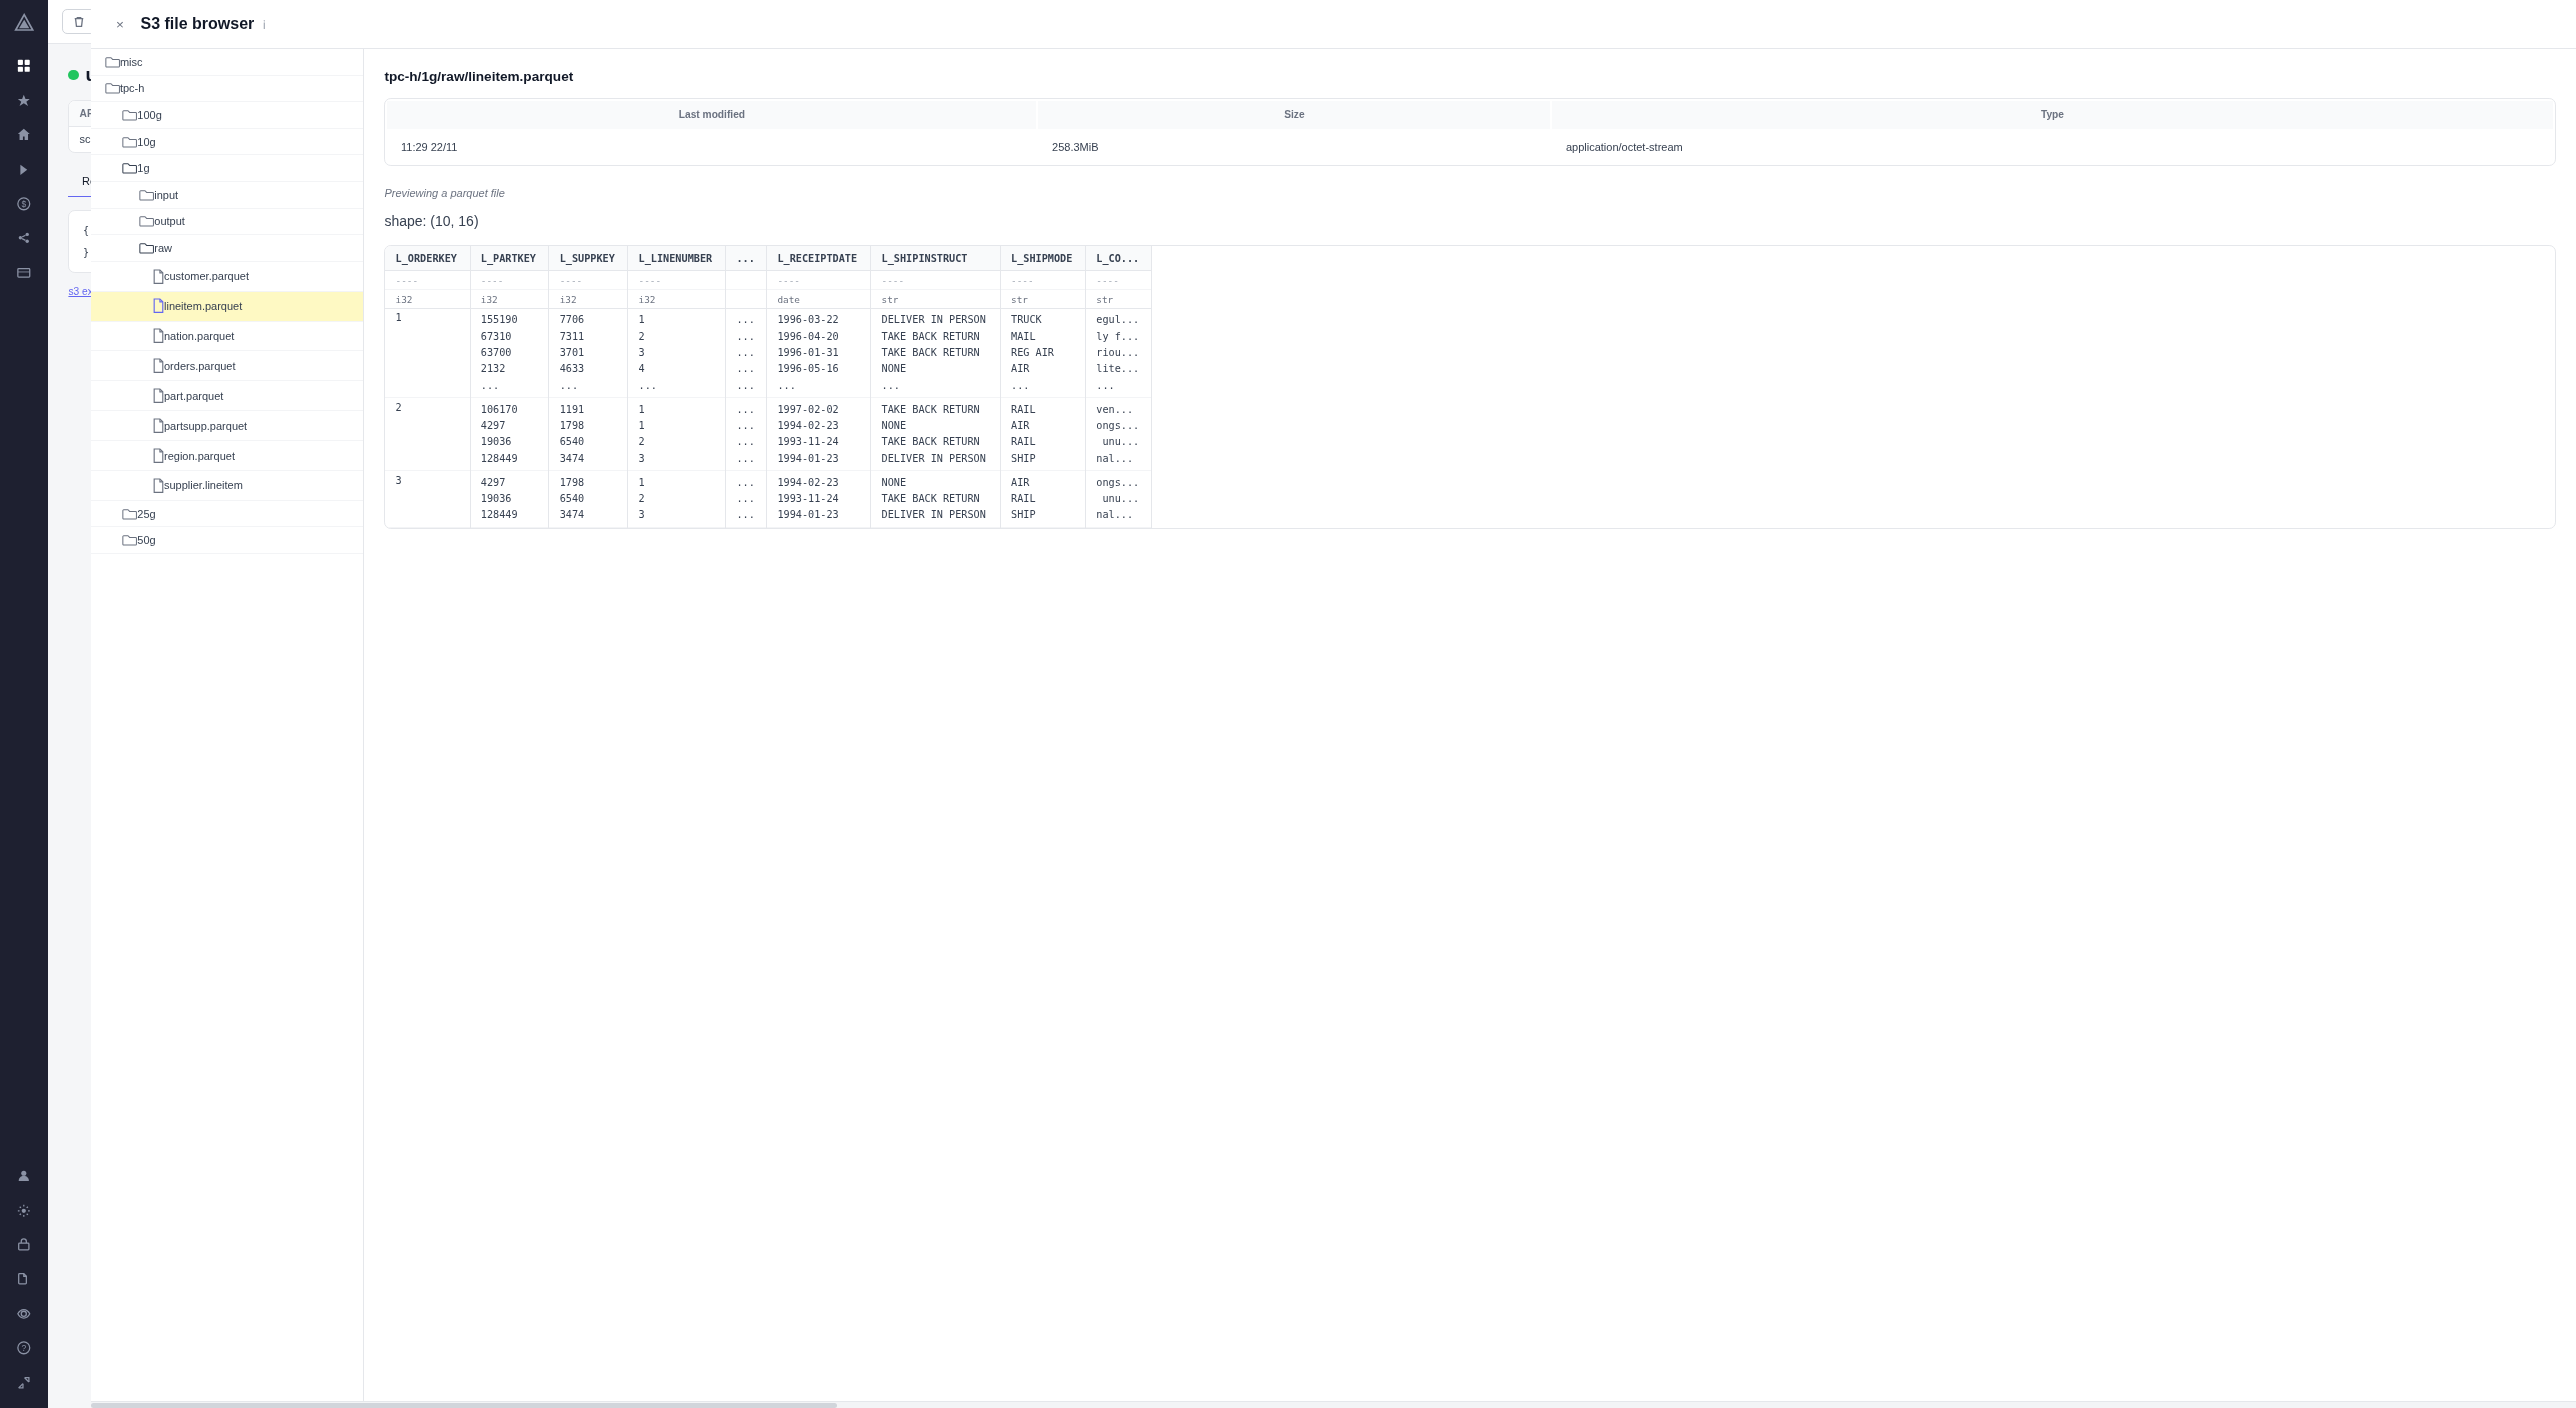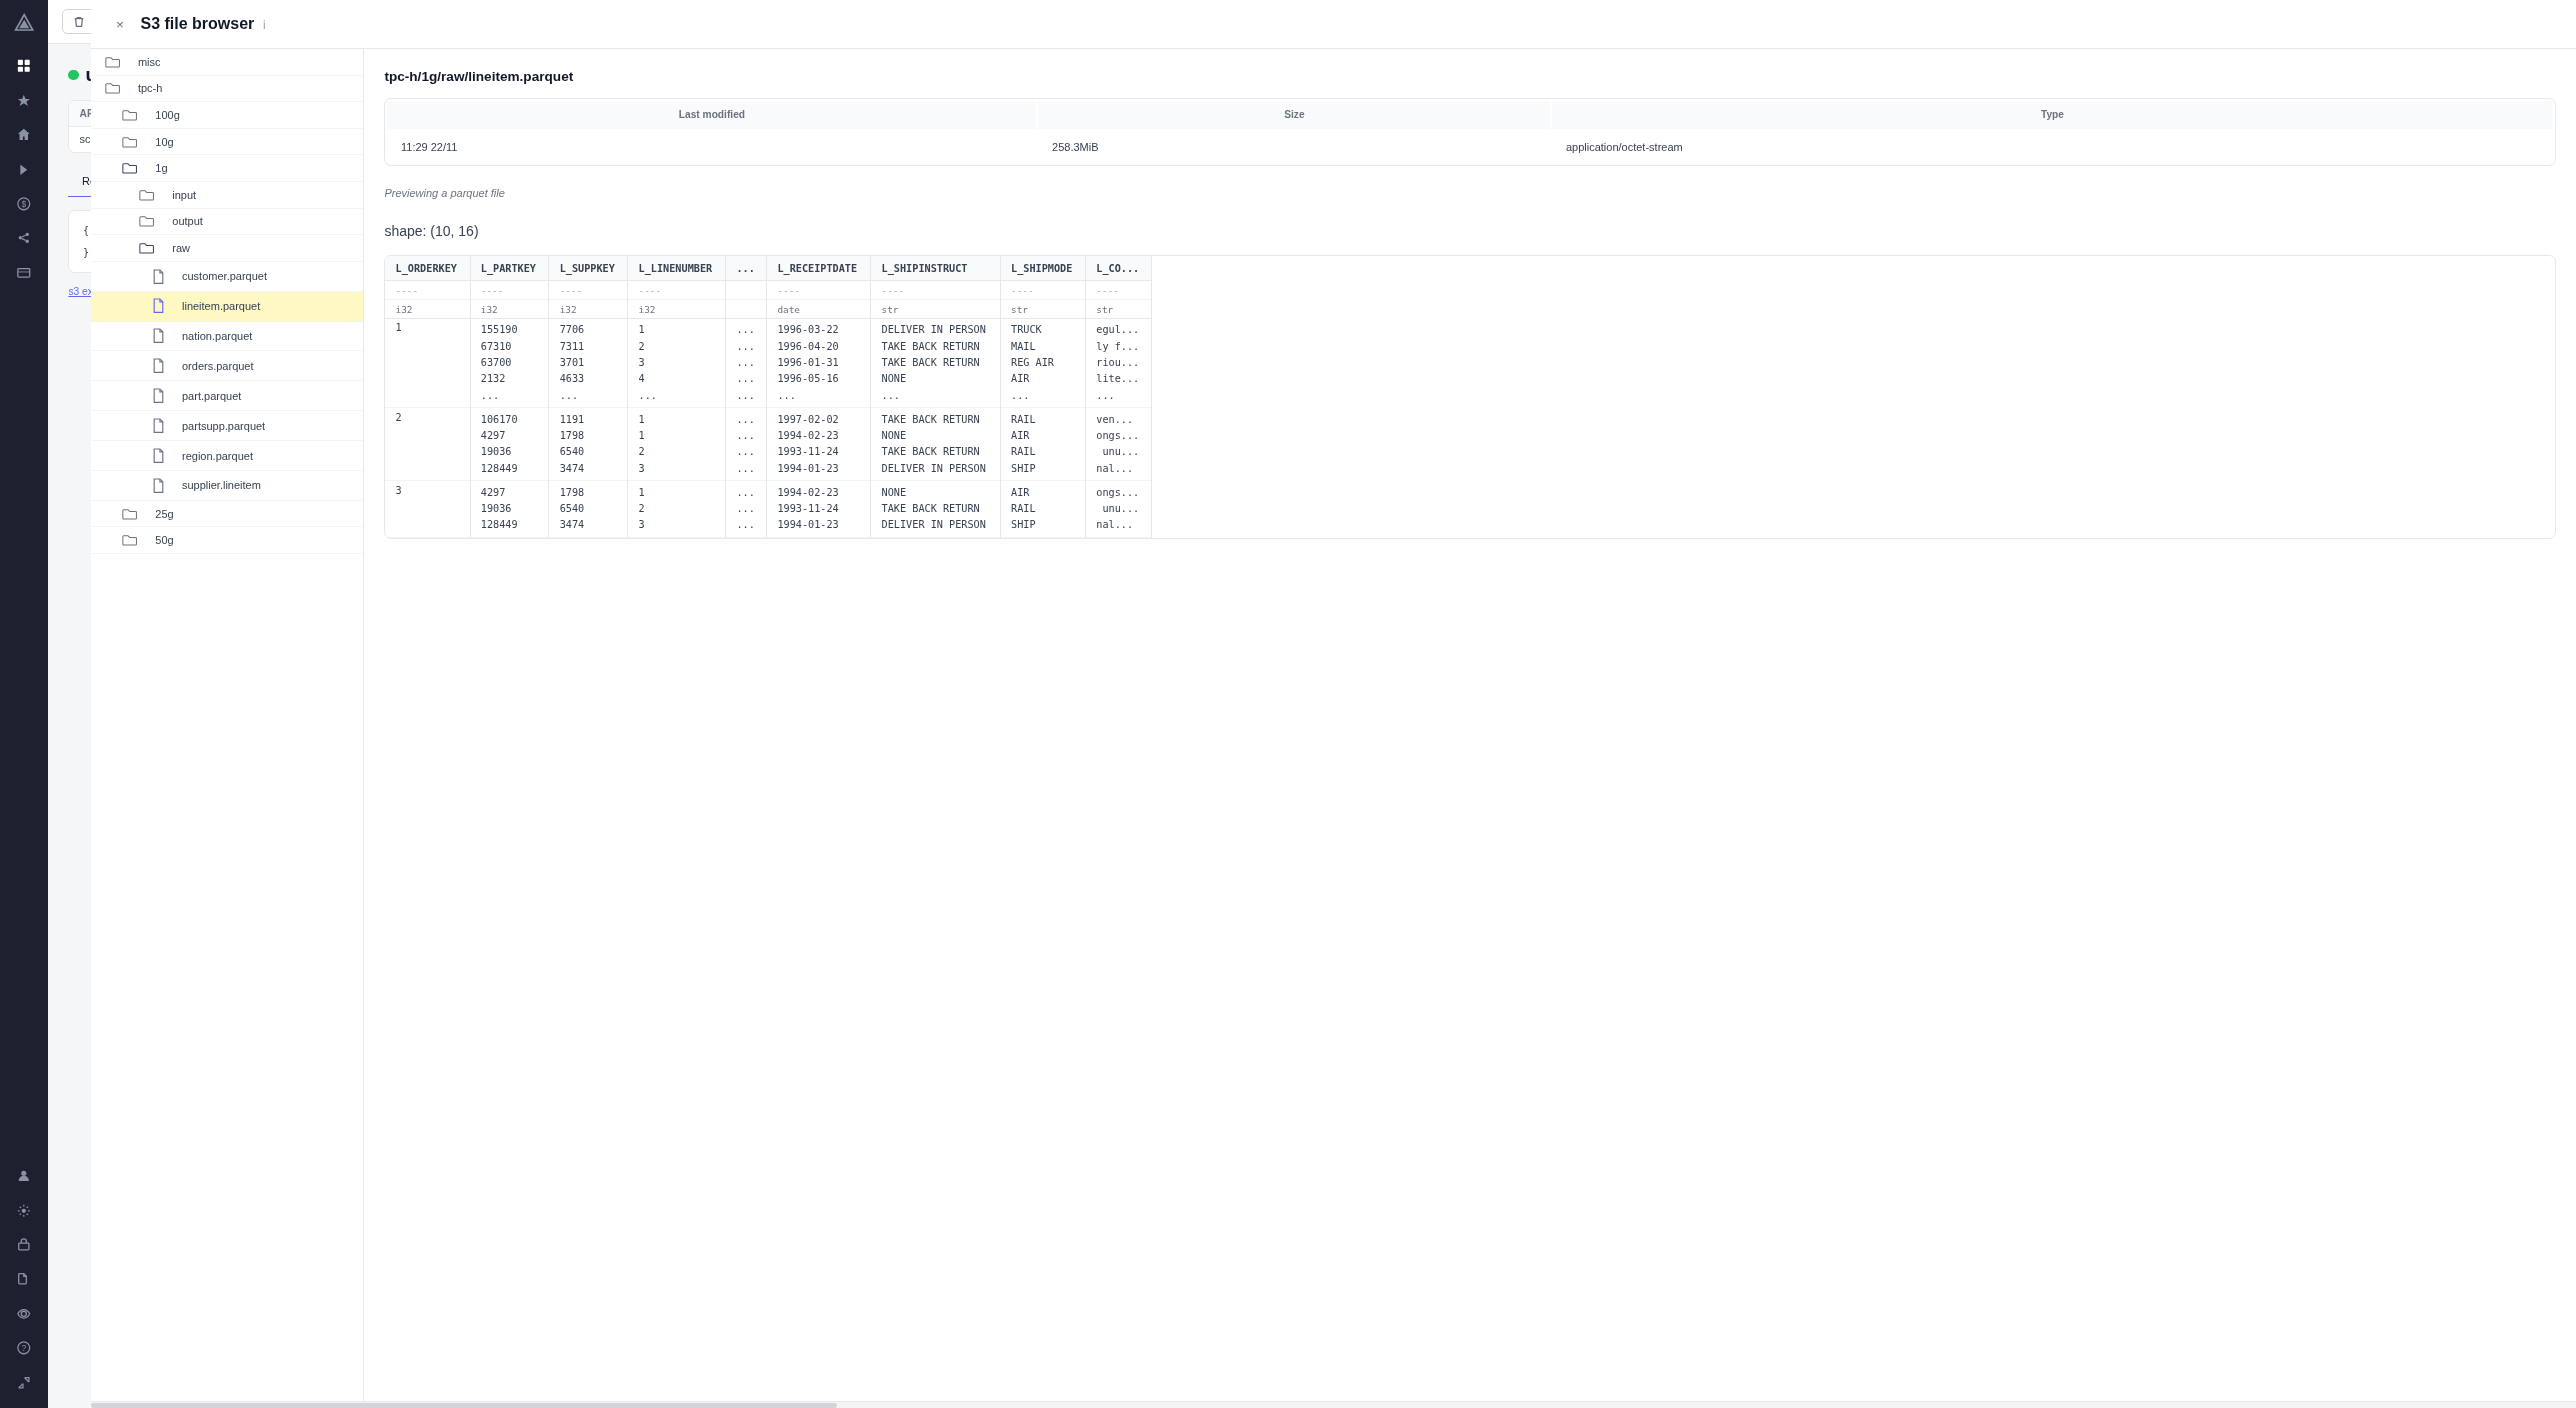--- a/index.html
+++ b/index.html
@@ -198,21 +198,21 @@
       width: 273px;
       border-right: 0.9px solid #e5e7eb;
       overflow-y: auto;
       flex-shrink: 0;
       background: #fff;
     }
 
     .tree-item {
       display: flex;
       align-items: center;
-      gap: 18px;
+      gap: 0;
       padding: 6.8px 13.6px;
       cursor: pointer;
       color: #374151;
       font-size: 11px;
       border-bottom: 0.9px solid #f3f4f6;
     }
     .tree-item.selected { background: #fef9c3; }
     .tree-item.indent { padding-left: 31px; }
     .tree-item.indent2 { padding-left: 48px; }
 
@@ -267,21 +267,21 @@
       padding: 10.2px 13.6px;
       font-size: 11px;
       color: #374151;
     }
 
     
     .preview-label {
       font-size: 11px;
       color: #6b7280;
       font-style: italic;
-      margin-bottom: 24px;
+      margin-bottom: 14px;
     }
     .shape-info {
       font-family: Liberation Sans, sans-serif;
       font-size: 14px;
       color: #374151;
       margin-bottom: 16px;
     }
 
     
     .data-table-wrapper {

